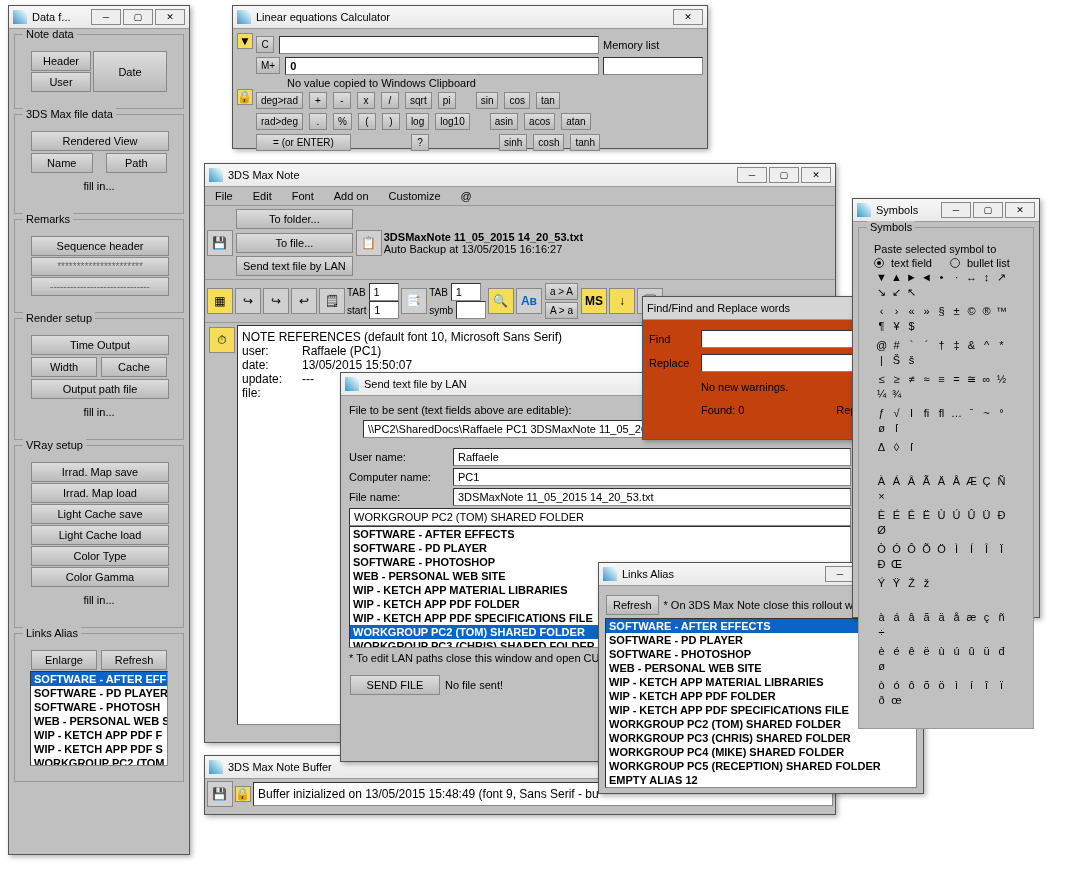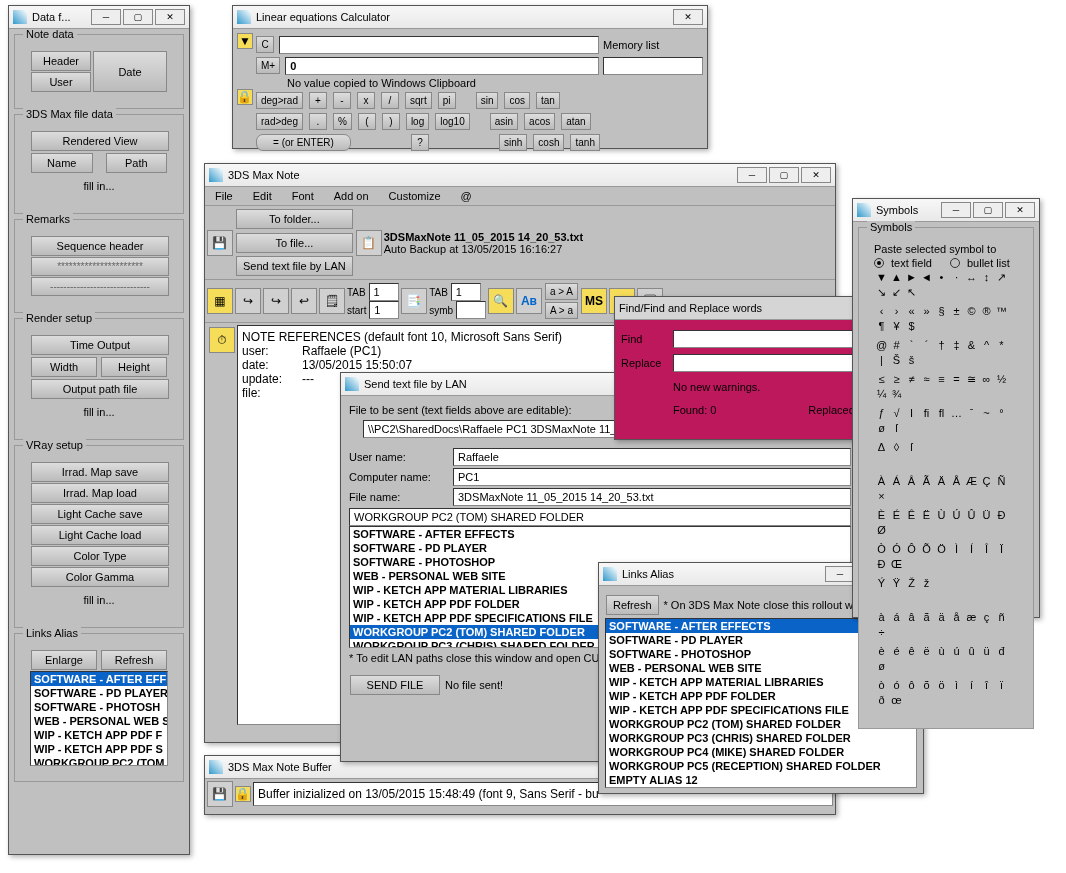--- a/index.html
+++ b/index.html
@@ -68,21 +68,21 @@
     <span class="group-title">Remarks</span>
     <div class="btn wide">Sequence header</div>
     <div class="btn wide hr-dash">**********************</div>
     <div class="btn wide hr-dash">------------------------------</div>
   </div>
   <div class="group">
     <span class="group-title">Render setup</span>
     <div class="btn wide">Time Output</div>
     <div style="display:flex; gap:2px;">
       <div class="btn" style="flex:1;">Width</div>
-      <div class="btn" style="flex:1;">Height</div>
+      <div class="btn" style="flex:1;">Cache</div>
     </div>
     <div class="btn wide">Output path file</div>
     <div class="label" style="text-align:center; padding:6px;">fill in...</div>
   </div>
   <div class="group">
     <span class="group-title">VRay setup</span>
     <div class="btn wide">Irrad. Map save</div>
     <div class="btn wide">Irrad. Map load</div>
     <div class="btn wide">Light Cache save</div>
     <div class="btn wide">Light Cache load</div>
@@ -158,21 +158,21 @@
             <span class="btn small">(</span>
             <span class="btn small">)</span>
             <span class="btn small">log</span>
             <span class="btn small">log10</span>
             <span style="width: 10px;"></span>
             <span class="btn small">asin</span>
             <span class="btn small">acos</span>
             <span class="btn small">atan</span>
           </div>
           <div class="row">
-            <span class="btn small" style="width: 95px; border-radius: 7px;">= (or ENTER)</span>
+            <span class="btn small" style="width: 95px;">= (or ENTER)</span>
             <span style="width: 50px;"></span>
             <span class="btn small">?</span>
             <span style="width: 60px;"></span>
             <span class="btn small">sinh</span>
             <span class="btn small">cosh</span>
             <span class="btn small">tanh</span>
           </div>
         </div>
     </div>
   </div>
@@ -296,21 +296,21 @@
         <div class="list-item">WORKGROUP PC3 (CHRIS) SHARED FOLDER</div>
       </div>
     <div class="label" style="margin-top:4px;">* To edit LAN paths close this window and open CU</div>
     <div class="row" style="margin-top:10px;">
         <span class="btn" style="width:90px;">SEND FILE</span>
         <span class="label">No file sent!</span>
       </div>
   </div>
 </div>
 
-<div class="win" style="left:614px; top:296px; width:346px; height:144px; background:#be185d;">
+<div class="win" style="left:642px; top:296px; width:346px; height:144px; background:#c2410c;">
   <div class="titlebar" style="background:#d5d5d5;">
     <span>Find/Find and Replace words</span>
     <span class="spacer"></span>
     <span class="winbtn">✕</span>
   </div>
   <div style="padding:6px; font-size:11px;">
     <div class="row">
         <span style="width:48px;">Find</span>
         <input class="input" style="flex: 1 1 0%;">
         <span class="btn" style="width:70px;">Find Next</span>

